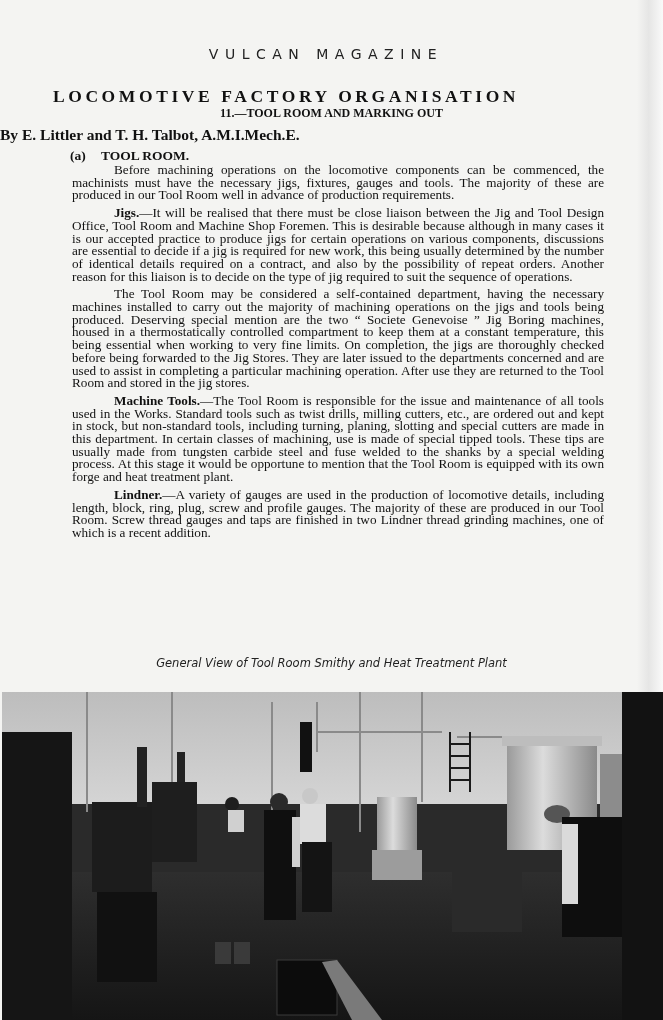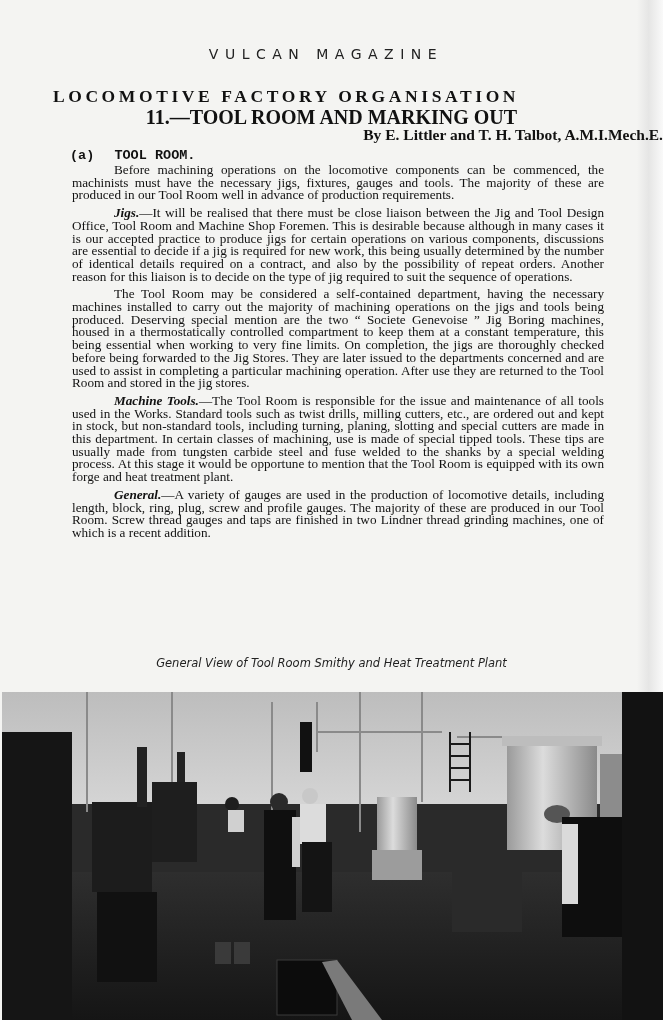--- a/index.html
+++ b/index.html
@@ -43,56 +43,54 @@
       font-size: 17.5px;
       letter-spacing: 3.6px;
     }
     .subtitle {
       position: absolute;
       top: 106px;
       left: 0;
       width: 663px;
       text-align: center;
       font-weight: bold;
-      font-size: 20px;
+      font-size: 12px;
     }
     .byline {
       position: absolute;
       top: 126px;
       left: 0;
       width: 663px;
-      text-align: right;
+      text-align: left;
       font-weight: bold;
       font-size: 15.5px;
     }
     .section-head {
       position: absolute;
       top: 148px;
       left: 70px;
       font-weight: bold;
       font-size: 13.5px;
-      font-family: Liberation Mono, monospace;
     }
     .section-head .label-a { margin-right: 12px; }
     .body-text {
       position: absolute;
       top: 164px;
       left: 72px;
       width: 540px;
       font-size: 13.2px;
       line-height: 12.7px;
     }
     .body-text p {
       margin: 0 8px 5px 0;
       text-align: justify;
       text-indent: 42px;
     }
     .body-text p .run-in {
       font-weight: bold;
-      font-style: italic;
     }
     .caption {
       position: absolute;
       top: 656px;
       left: 0;
       width: 663px;
       text-align: center;
       font-style: italic;
       font-family: "DejaVu Sans", sans-serif;
       font-size: 11.5px;
@@ -132,21 +130,21 @@
   <p>
     <span class="run-in">Jigs.</span><span>—It will be realised that there must be close liaison between the Jig and Tool Design Office, Tool Room and Machine Shop Foremen. This is desirable because although in many cases it is our accepted practice to produce jigs for certain operations on various components, discussions are essential to decide if a jig is required for new work, this being usually determined by the number of identical details required on a contract, and also by the possibility of repeat orders. Another reason for this liaison is to decide on the type of jig required to suit the sequence of operations.</span>
   </p>
   <p>
     <span class="run-in"></span><span>The Tool Room may be considered a self-contained department, having the necessary machines installed to carry out the majority of machining operations on the jigs and tools being produced. Deserving special mention are the two “ Societe Genevoise ” Jig Boring machines, housed in a thermostatically controlled compartment to keep them at a constant temperature, this being essential when working to very fine limits. On completion, the jigs are thoroughly checked before being forwarded to the Jig Stores. They are later issued to the departments concerned and are used to assist in completing a particular machining operation. After use they are returned to the Tool Room and stored in the jig stores.</span>
   </p>
   <p>
     <span class="run-in">Machine Tools.</span><span>—The Tool Room is responsible for the issue and maintenance of all tools used in the Works. Standard tools such as twist drills, milling cutters, etc., are ordered out and kept in stock, but non-standard tools, including turning, planing, slotting and special cutters are made in this department. In certain classes of machining, use is made of special tipped tools. These tips are usually made from tungsten carbide steel and fuse welded to the shanks by a special welding process. At this stage it would be opportune to mention that the Tool Room is equipped with its own forge and heat treatment plant.</span>
   </p>
   <p>
-    <span class="run-in">General.</span><span>—A variety of gauges are used in the production of locomotive details, including length, block, ring, plug, screw and profile gauges. The majority of these are produced in our Tool Room. Screw thread gauges and taps are finished in two Lindner thread grinding machines, one of which is a recent addition.</span>
+    <span class="run-in">Lindner.</span><span>—A variety of gauges are used in the production of locomotive details, including length, block, ring, plug, screw and profile gauges. The majority of these are produced in our Tool Room. Screw thread gauges and taps are finished in two Lindner thread grinding machines, one of which is a recent addition.</span>
   </p>
 </div>
 
 <div class="caption">General View of Tool Room Smithy and Heat Treatment Plant</div>
 
 <div class="photo">
   <svg width="661" height="328" viewBox="0 0 661 328">
     <defs>
       <linearGradient id="wallGrad" x1="0" y1="0" x2="0" y2="1">
         <stop offset="0" stop-color="#bdbdbd"></stop>

